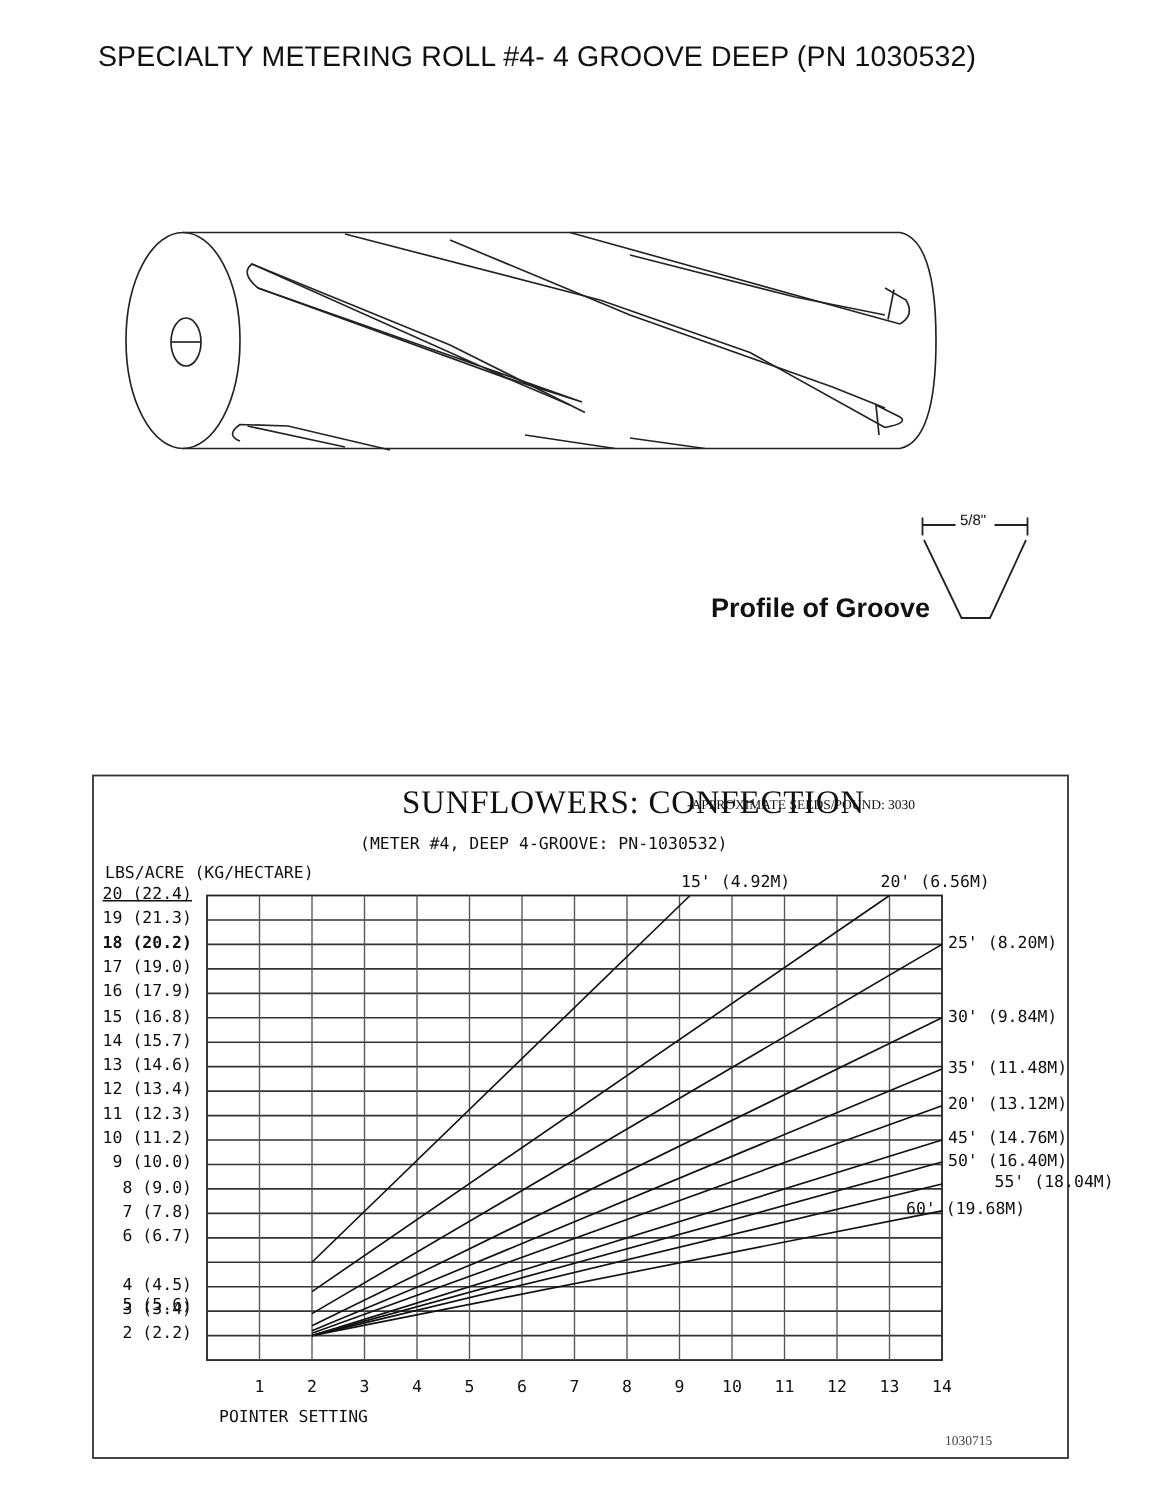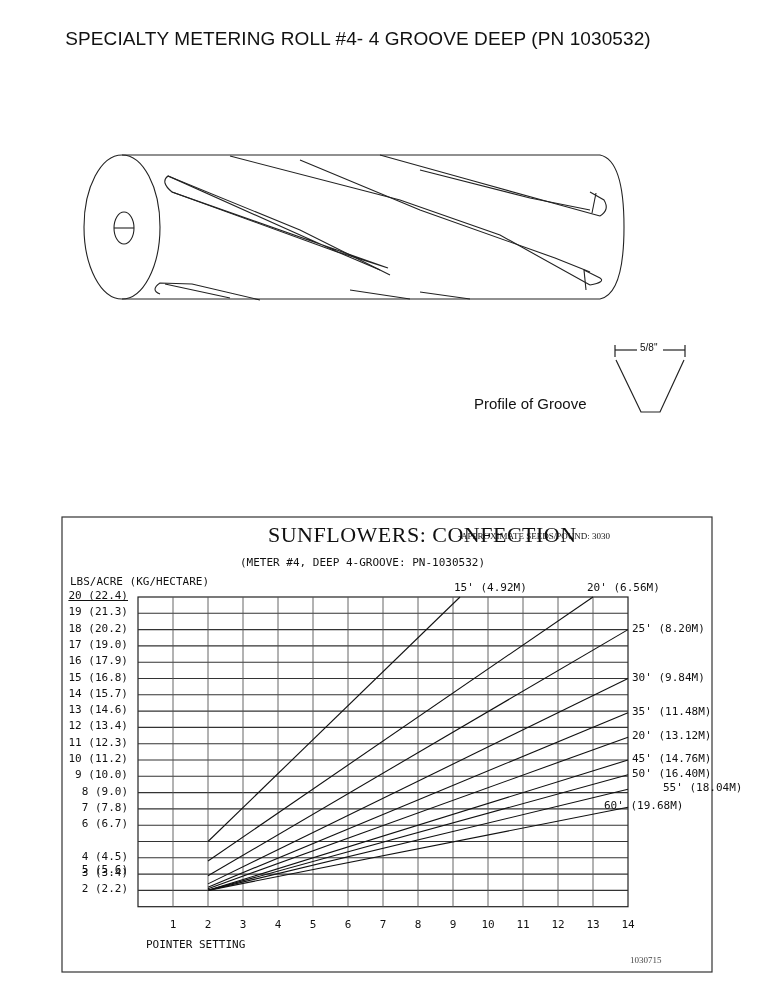--- a/index.html
+++ b/index.html
@@ -1,18 +1,18 @@
 <!DOCTYPE html>
 <html><head>
 <meta charset="utf-8">
 <style>
   html,body{margin:0;padding:0;background:#fff;}
   body{width:772px;height:1000px;position:relative;overflow:hidden;font-family:"Liberation Sans",sans-serif;color:#111;}
   .title{position:absolute;left:0;width:716px;top:28px;text-align:center;font-size:19px;letter-spacing:0.1px;}
-  .profile-label{position:absolute;left:474px;top:395px;font-size:15px;font-weight:normal;}
+  .profile-label{position:absolute;left:474px;top:395px;font-size:18px;font-weight:bold;}
   .dim-label{position:absolute;left:640px;top:342px;font-size:10px;}
   svg{position:absolute;left:0;top:0;}
   .chart-title{position:absolute;left:240px;top:522px;font-family:"Liberation Serif",serif;font-size:22px;letter-spacing:0.5px;margin-left:28px;}
   .chart-sub1{position:absolute;left:458px;top:531px;font-family:"Liberation Serif",serif;font-size:9px;}
   .chart-sub2{position:absolute;left:240px;top:556px;font-family:"DejaVu Sans Mono",monospace;font-size:11px;}
   .ylabel{position:absolute;left:70px;top:575px;font-family:"DejaVu Sans Mono",monospace;font-size:11px;}
   .xlabel{position:absolute;left:146px;top:938px;font-family:"DejaVu Sans Mono",monospace;font-size:11px;}
   .code{position:absolute;left:630px;top:955px;font-family:"Liberation Serif",serif;font-size:9px;color:#444;}
   .ytick{position:absolute;width:62px;text-align:right;left:66px;font-family:"DejaVu Sans Mono",monospace;font-size:11px;}
   .xtick{position:absolute;width:20px;text-align:center;top:918px;font-family:"DejaVu Sans Mono",monospace;font-size:11px;}
@@ -115,21 +115,21 @@
 <div class="chart-title">SUNFLOWERS: CONFECTION</div>
 <div class="chart-sub1">-APPROXIMATE SEEDS/POUND: 3030</div>
 <div class="chart-sub2">(METER #4, DEEP 4-GROOVE: PN-1030532)</div>
 <div class="ylabel">LBS/ACRE (KG/HECTARE)</div>
 <div class="xlabel">POINTER SETTING</div>
 <div class="code">1030715</div>
 
 <div id="yticks">
     <div class="ytick" style="top: 589px; text-decoration: underline;">20 (22.4)</div>
     <div class="ytick" style="top: 605.3px;">19 (21.3)</div>
-    <div class="ytick" style="top: 621.6px;">18 (20.2)</div>
+    <div class="ytick" style="top: 621.6px; font-weight: bold;">18 (20.2)</div>
     <div class="ytick" style="top: 637.9px;">17 (19.0)</div>
     <div class="ytick" style="top: 654.2px;">16 (17.9)</div>
     <div class="ytick" style="top: 670.5px;">15 (16.8)</div>
     <div class="ytick" style="top: 686.8px;">14 (15.7)</div>
     <div class="ytick" style="top: 703.1px;">13 (14.6)</div>
     <div class="ytick" style="top: 719.4px;">12 (13.4)</div>
     <div class="ytick" style="top: 735.7px;">11 (12.3)</div>
     <div class="ytick" style="top: 752px;">10 (11.2)</div>
     <div class="ytick" style="top: 768.3px;">9 (10.0)</div>
     <div class="ytick" style="top: 784.6px;">8 (9.0)</div>

